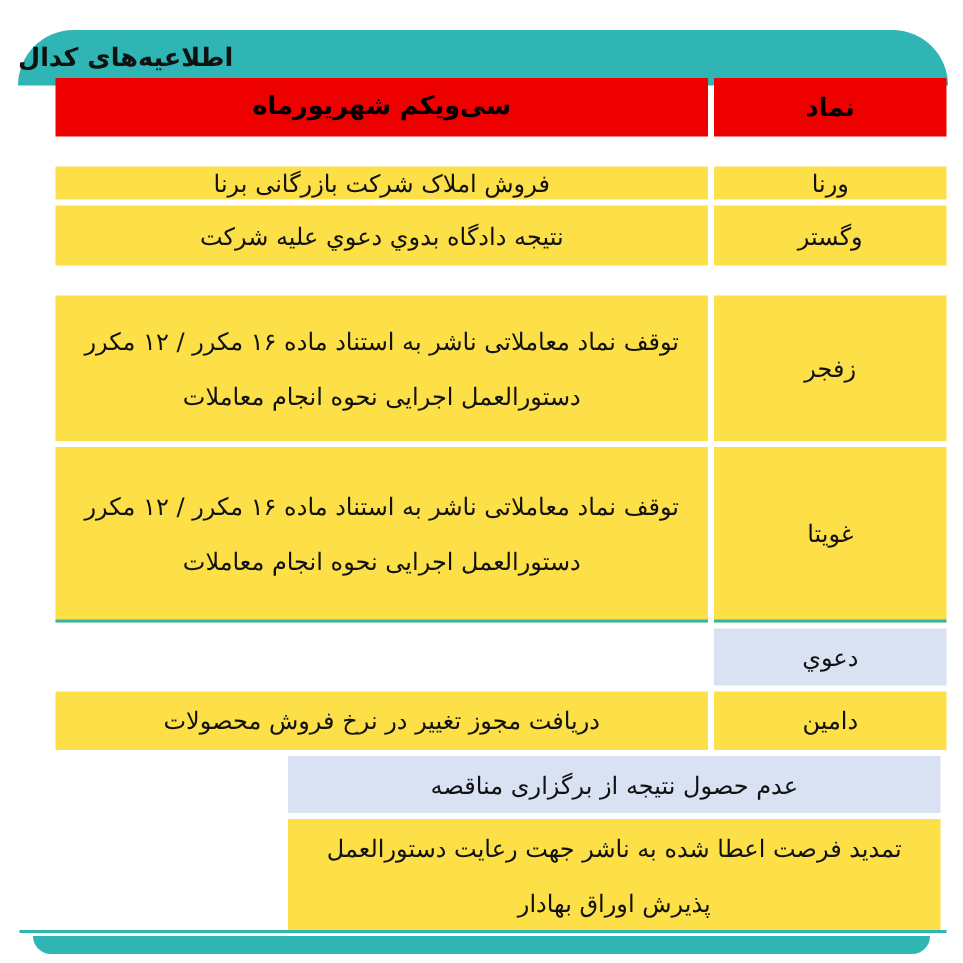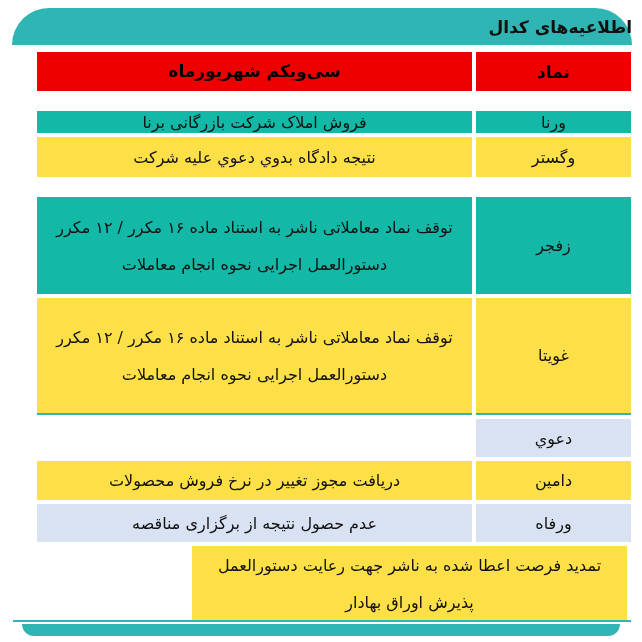--- a/index.html
+++ b/index.html
@@ -10,28 +10,28 @@
     body {
       width: 642px;
       height: 642px;
       position: relative;
       overflow: hidden;
       font-family: "DejaVu Sans", sans-serif;
     }
     .top-band {
       position: absolute;
       left: 12px;
-      top: 8px;
+      top: 20px;
       width: 620px;
       height: 37px;
       background: #2eb5b4;
       border-radius: 38px 38px 0 0;
       display: flex;
       align-items: center;
-      justify-content: flex-end;
+      justify-content: flex-start;
     }
     .top-band .title {
       font-size: 17px;
       font-weight: bold;
       color: #111111;
       direction: rtl;
     }
     .bottom-band {
       position: absolute;
       left: 22px;
@@ -80,21 +80,21 @@
       padding: 0 8px;
       line-height: 37px;
     }
     .row.header .cell {
       background: #ee0000;
       color: #000000;
       font-weight: bold;
       font-size: 17px;
       height: 39px;
     }
-    .row.blue .cell { background: #14b8a6; margin-top: 16px; }
+    .row.blue .cell { background: #fde047; margin-top: 16px; }
     .row.blue2 .cell { background: #d9e2f3; }
     .row.peach .cell { background: #fde047; }
     .row.teal-bottom .cell { border-bottom: 2px solid #2eb5b4; }
   </style>
 </head>
 <body>
 
 <div class="top-band">
   <span class="title">اطلاعیه‌های کدال</span>
 </div>
@@ -128,21 +128,20 @@
   <div class="row blue2" style="height:38px;">
     <div class="cell sym">دعوي</div>
   </div>
 
   <div class="row peach" style="height:39px;">
     <div class="cell sym">دامین</div>
     <div class="cell desc">دریافت مجوز تغییر در نرخ فروش محصولات</div>
   </div>
 
   <div class="row blue2" style="height:38px;">
-    <div class="cell sym">ورفاه</div>
     <div class="cell desc">عدم حصول نتیجه از برگزاری مناقصه</div>
   </div>
 
   <div class="row peach last" style="height:76px;">
     <div class="cell desc">تمدید فرصت اعطا شده به ناشر جهت رعایت دستورالعمل پذیرش اوراق بهادار</div>
   </div>
 </div>
 
 <div class="bottom-line"></div>
 <div class="bottom-band"></div>

